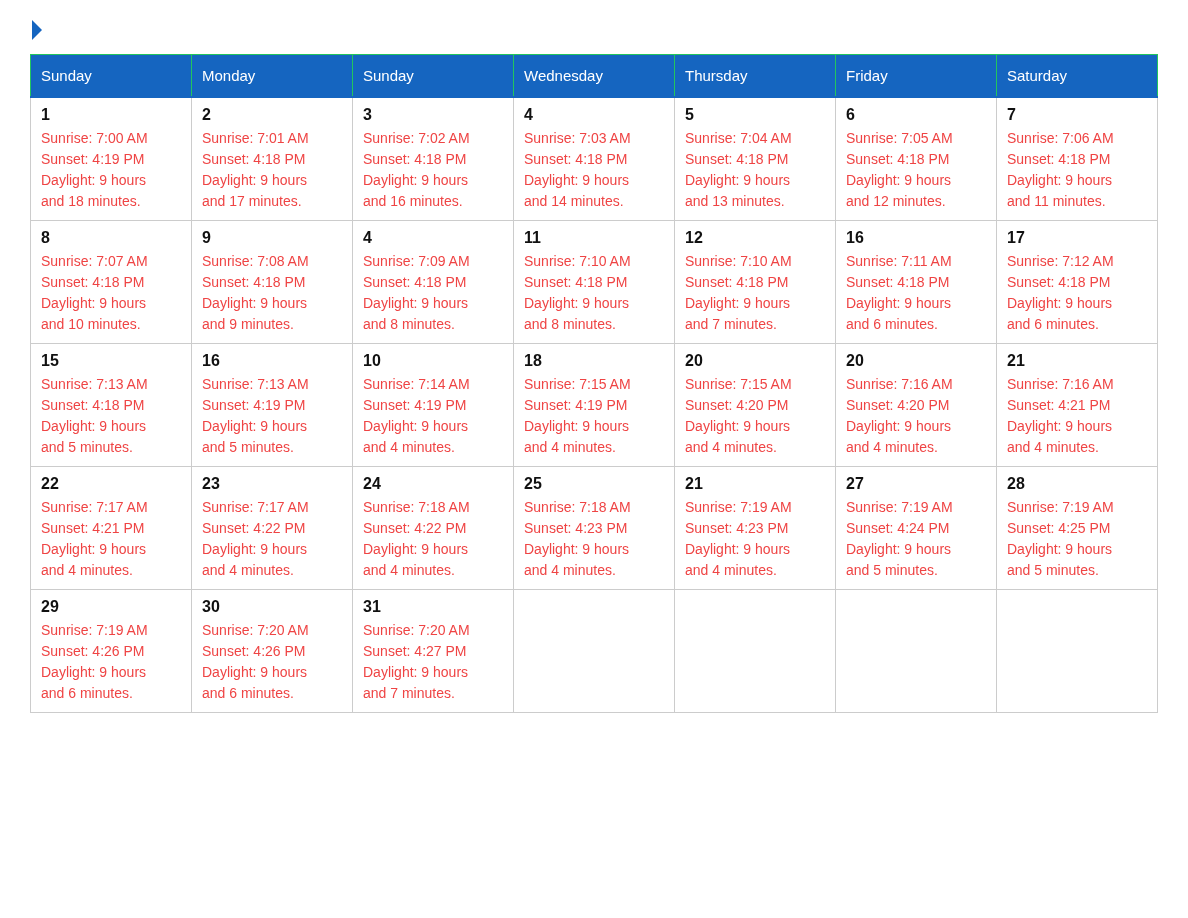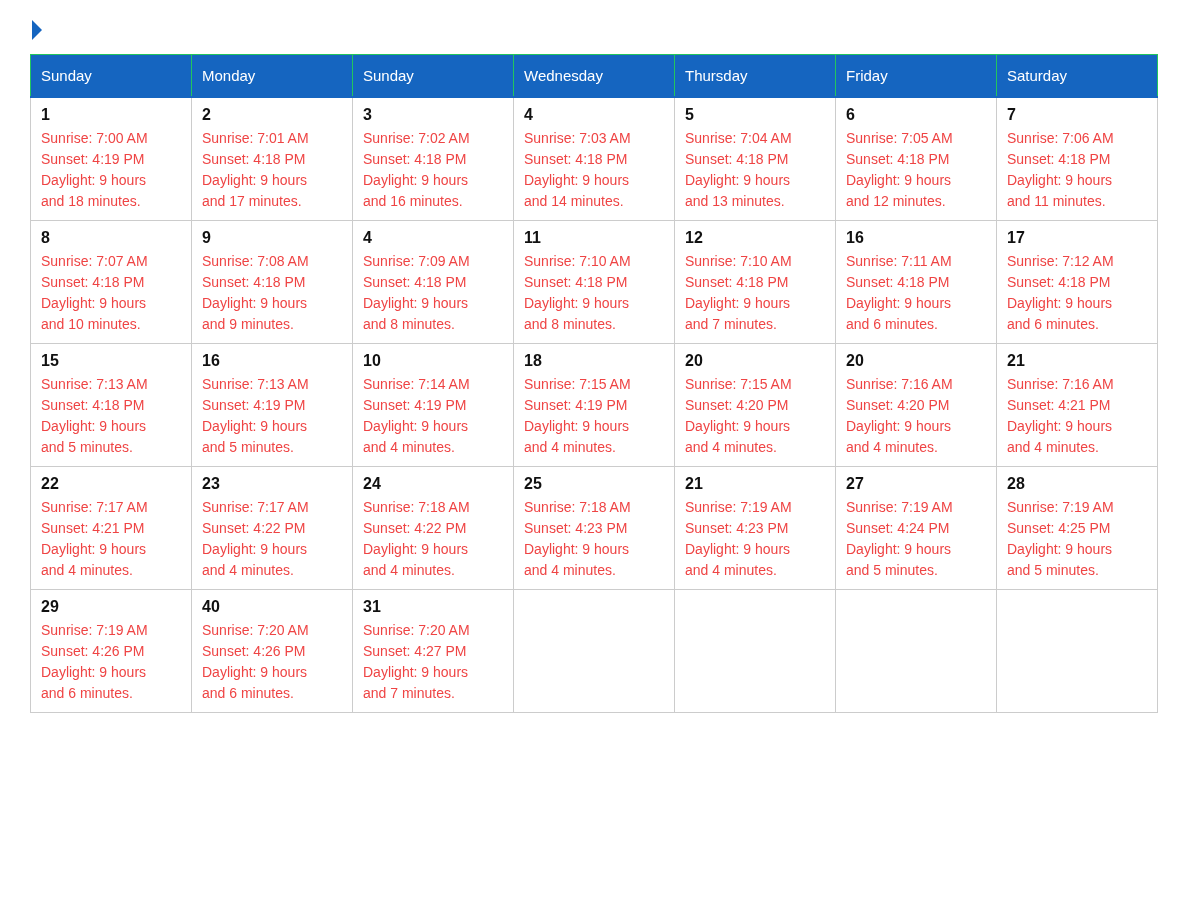--- a/index.html
+++ b/index.html
@@ -239,21 +239,21 @@
           <span class="day-number">28</span>
           <div class="day-info">Sunrise: 7:19 AM<br>Sunset: 4:25 PM<br>Daylight: 9 hours<br>and 5 minutes.</div>
         </td>
       </tr>
       <tr>
         <td>
           <span class="day-number">29</span>
           <div class="day-info">Sunrise: 7:19 AM<br>Sunset: 4:26 PM<br>Daylight: 9 hours<br>and 6 minutes.</div>
         </td>
         <td>
-          <span class="day-number">40</span>
+          <span class="day-number">30</span>
           <div class="day-info">Sunrise: 7:20 AM<br>Sunset: 4:26 PM<br>Daylight: 9 hours<br>and 6 minutes.</div>
         </td>
         <td>
           <span class="day-number">31</span>
           <div class="day-info">Sunrise: 7:20 AM<br>Sunset: 4:27 PM<br>Daylight: 9 hours<br>and 7 minutes.</div>
         </td>
         <td class="empty"></td>
         <td class="empty"></td>
         <td class="empty"></td>
         <td class="empty"></td>

